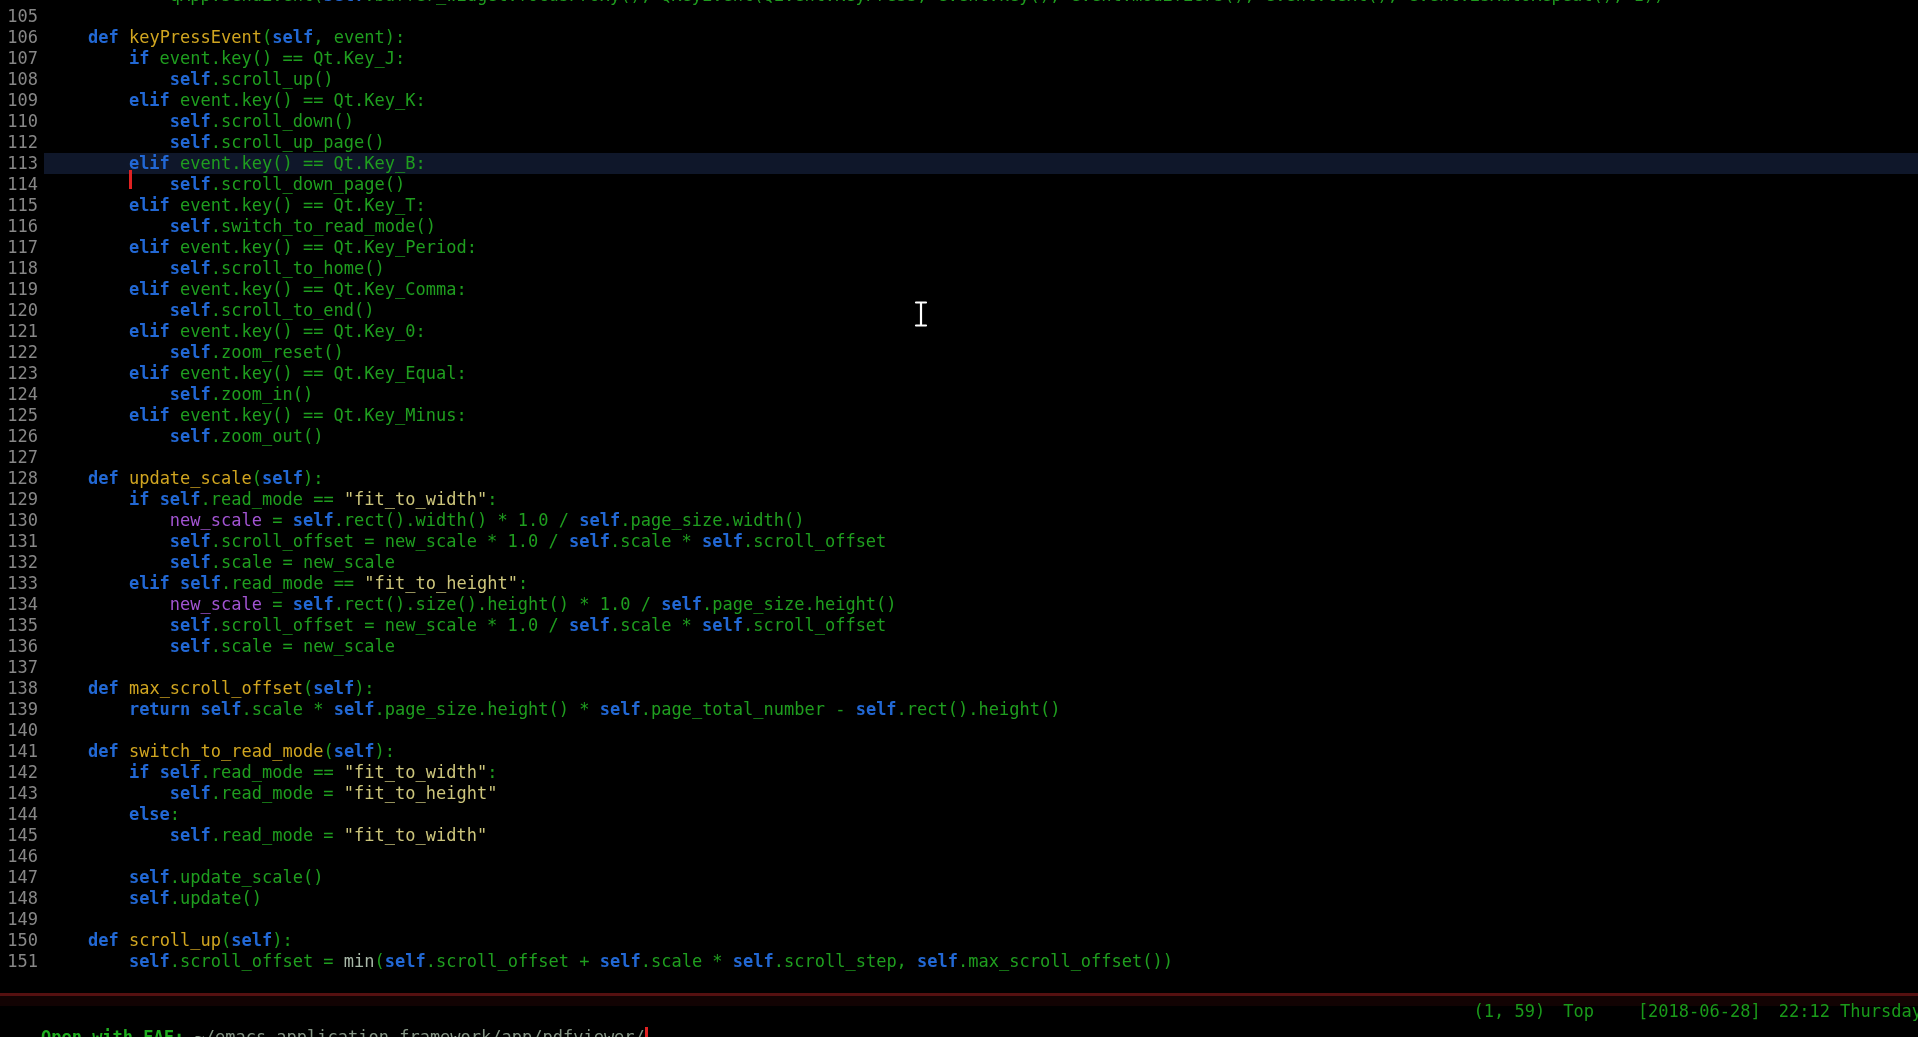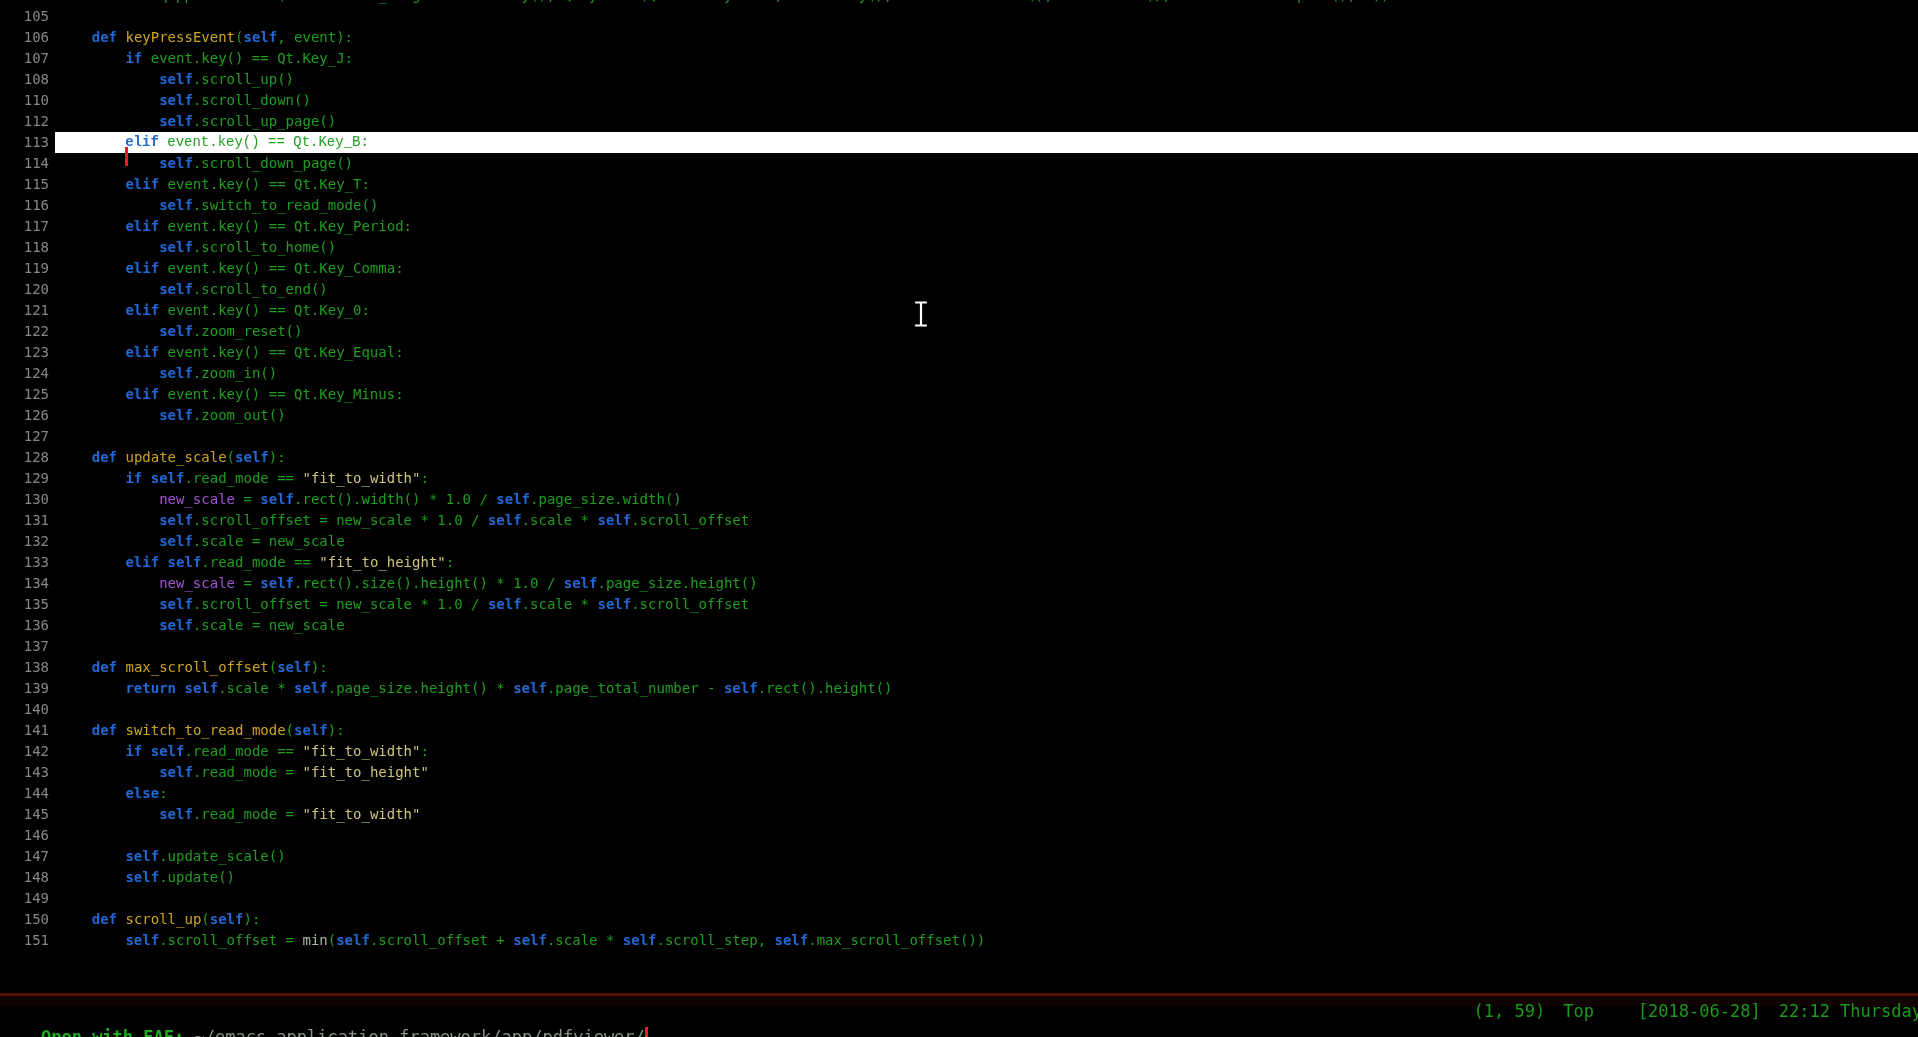--- a/index.html
+++ b/index.html
@@ -8,32 +8,31 @@
     background:#000;
     overflow:hidden;
     font-family:"DejaVu Sans Mono", monospace;
   }
   .screen{ position:relative; width:1918px; height:1037px; background:#000; overflow:hidden; }
 
   
   .editor{
     position:absolute; top:0; left:0; right:0; height:993px;
     overflow:hidden;
-    font-size:14px; line-height:21px;
+    font-size:17px; line-height:21px;
     color:#1f9e1f;
-    padding-left:11px;
   }
   .editor-inner{ margin-top:-15px; }
   .row{ display:flex; height:21px; white-space:pre; }
   .ln{
     flex:none; width:38px; text-align:right;
     color:#878787; user-select:none;
   }
   .code{ flex:1; margin-left:6px; padding-left:3px; position:relative; }
-  .row.hl .code{ background:#ffffff;font-family:Liberation Mono, monospace; }
+  .row.hl .code{ background:#0f172a; }
   .tk-t{ color:#1f9e1f; }
   .tk-k{ color:#2268d4; font-weight:bold; }
   .tk-fn{ color:#d0a520; }
   .tk-s{ color:#cdc67c; }
   .tk-v{ color:#a254d2;text-align:center; }
   .tk-b{ color:#a9b9a9; }
   .caret-anchor{ position:relative; display:inline-block; width:0; height:0; }
   .caret-bar{
     position:absolute; left:0; top:1px;
     width:3px; height:19px; background:#e02222;
@@ -73,20 +72,21 @@
 
 <div class="screen">
 
   <div class="editor">
     <div class="editor-inner" id="editor-inner">
         <div class="row"><span class="ln"></span><span class="code"><span class="tk-t">            qApp.sendEvent(</span><span class="tk-k">self</span><span class="tk-t">.buffer_widget.focusProxy(), QKeyEvent(QEvent.KeyPress, event.key(), event.modifiers(), event.text(), event.isAutoRepeat(), 1))</span></span></div>
         <div class="row"><span class="ln">105</span><span class="code"></span></div>
         <div class="row"><span class="ln">106</span><span class="code"><span class="tk-t">    </span><span class="tk-k">def</span><span class="tk-t"> </span><span class="tk-fn">keyPressEvent</span><span class="tk-t">(</span><span class="tk-k">self</span><span class="tk-t">, event):</span></span></div>
         <div class="row"><span class="ln">107</span><span class="code"><span class="tk-t">        </span><span class="tk-k">if</span><span class="tk-t"> event.key() == Qt.Key_J:</span></span></div>
         <div class="row"><span class="ln">108</span><span class="code"><span class="tk-t">            </span><span class="tk-k">self</span><span class="tk-t">.scroll_up()</span></span></div>
+        <div class="row"><span class="ln">109</span><span class="code"><span class="tk-t">        </span><span class="tk-k">elif</span><span class="tk-t"> event.key() == Qt.Key_K:</span></span></div>
         <div class="row"><span class="ln">110</span><span class="code"><span class="tk-t">            </span><span class="tk-k">self</span><span class="tk-t">.scroll_down()</span></span></div>
         <div class="row"><span class="ln">112</span><span class="code"><span class="tk-t">            </span><span class="tk-k">self</span><span class="tk-t">.scroll_up_page()</span></span></div>
         <div class="row hl"><span class="ln">113</span><span class="code"><span class="tk-t">        </span><span class="caret-anchor"><span class="caret-bar"></span></span><span class="tk-k">elif</span><span class="tk-t"> event.key() == Qt.Key_B:</span></span></div>
         <div class="row"><span class="ln">114</span><span class="code"><span class="tk-t">            </span><span class="tk-k">self</span><span class="tk-t">.scroll_down_page()</span></span></div>
         <div class="row"><span class="ln">115</span><span class="code"><span class="tk-t">        </span><span class="tk-k">elif</span><span class="tk-t"> event.key() == Qt.Key_T:</span></span></div>
         <div class="row"><span class="ln">116</span><span class="code"><span class="tk-t">            </span><span class="tk-k">self</span><span class="tk-t">.switch_to_read_mode()</span></span></div>
         <div class="row"><span class="ln">117</span><span class="code"><span class="tk-t">        </span><span class="tk-k">elif</span><span class="tk-t"> event.key() == Qt.Key_Period:</span></span></div>
         <div class="row"><span class="ln">118</span><span class="code"><span class="tk-t">            </span><span class="tk-k">self</span><span class="tk-t">.scroll_to_home()</span></span></div>
         <div class="row"><span class="ln">119</span><span class="code"><span class="tk-t">        </span><span class="tk-k">elif</span><span class="tk-t"> event.key() == Qt.Key_Comma:</span></span></div>
         <div class="row"><span class="ln">120</span><span class="code"><span class="tk-t">            </span><span class="tk-k">self</span><span class="tk-t">.scroll_to_end()</span></span></div>

